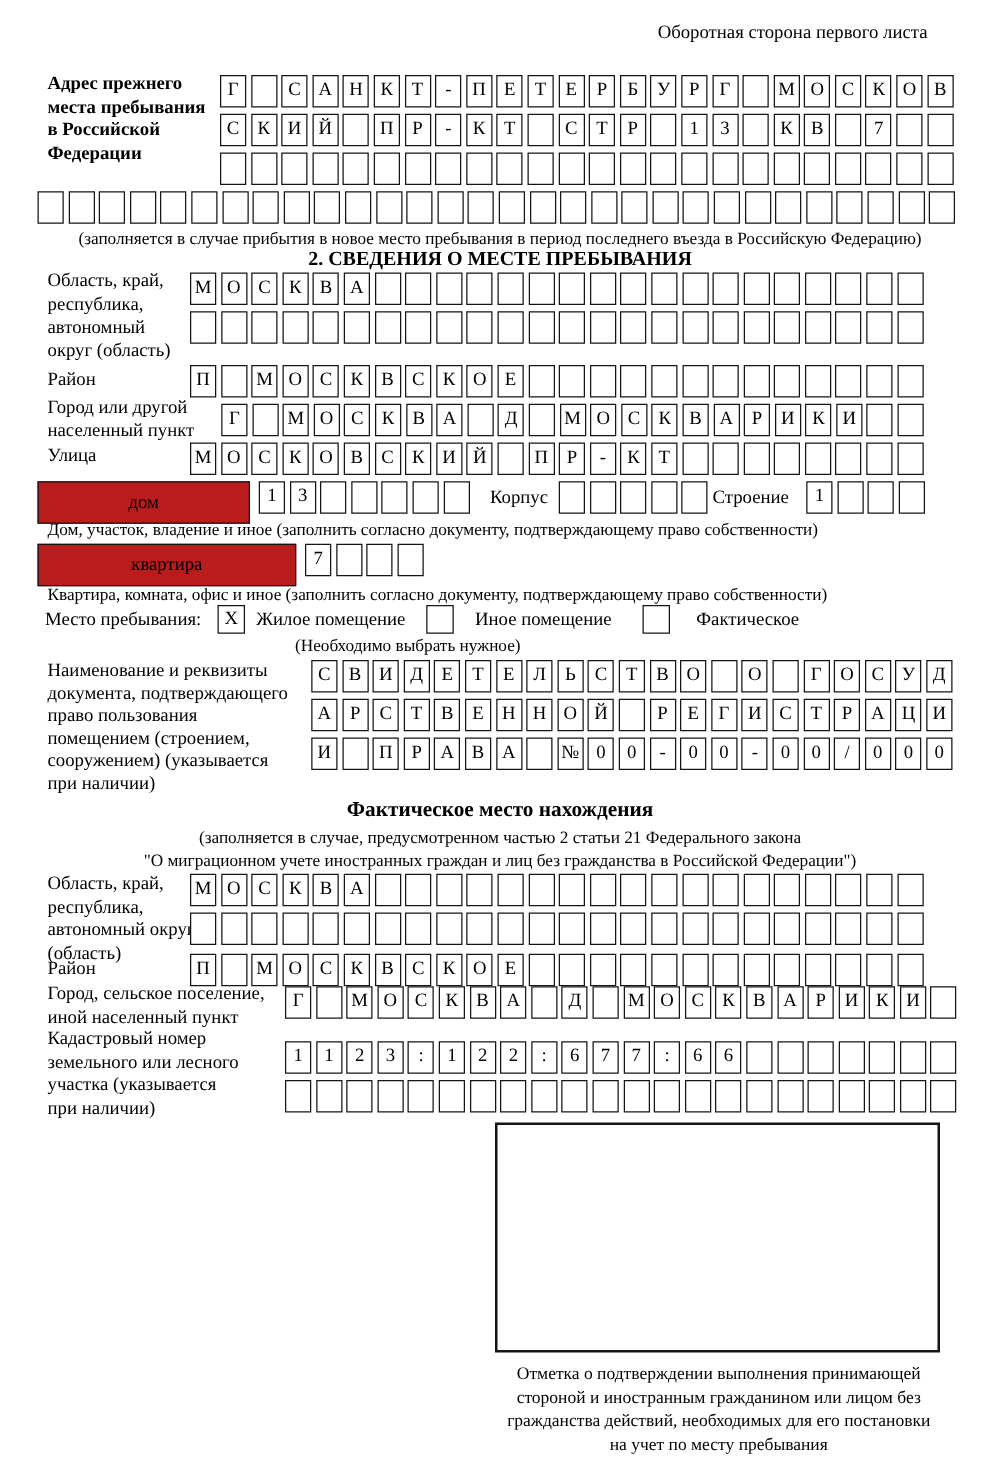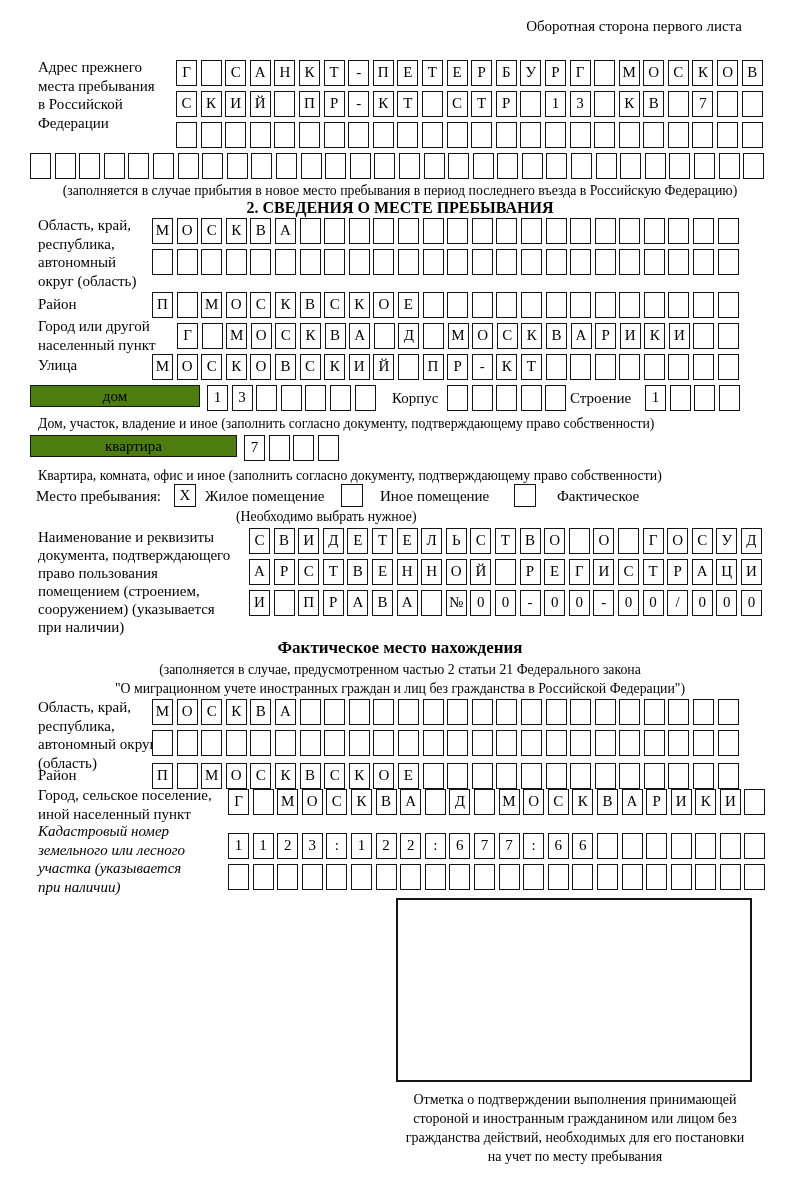--- a/index.html
+++ b/index.html
@@ -12,38 +12,38 @@
   .cap{font-size:13.8px;line-height:17px;}
   .center{left:0;width:800px;text-align:center;}
   .title{font-weight:bold;font-size:16px;}
   .grid-row{position:absolute;display:flex;gap:3.6px;}
   .cell{
     box-sizing:border-box;width:21px;height:26px;border:1.6px solid #141414;
     font-size:15px;line-height:22px;text-align:center;display:inline-block;
     background:#fff;flex:0 0 auto;
   }
   .widebox{
-    box-sizing:border-box;height:22px;border:1.6px solid #141414;background:#4d7c0f;
+    box-sizing:border-box;height:34px;border:1.6px solid #141414;background:#b91c1c;
     display:flex;align-items:center;justify-content:center;font-size:15px;
   }
   .chk{
     box-sizing:border-box;width:22px;height:23px;border:1.6px solid #141414;
     font-size:15px;line-height:20px;text-align:center;background:#fff;
   }
   .stamp{box-sizing:border-box;border:2px solid #141414;background:#fff;}
   .pre{white-space:pre-line;}
 </style>
 </head>
 <body>
 
 <div id="form">
 
   <div class="abs cap" style="right:58px;top:18px;font-size:15px;">Оборотная сторона первого листа</div>
 
-  <div class="abs lbl" style="left:38px;top:58px;">Адрес прежнего
+  <div class="abs lbl" style="left:38px;top:58px;font-weight:bold;">Адрес прежнего
 места пребывания
 в Российской
 Федерации</div>
   <div class="grid-row" style="left:176px;top:60px;">
       <span class="cell">Г</span>
       <span class="cell"></span>
       <span class="cell">С</span>
       <span class="cell">А</span>
       <span class="cell">Н</span>
       <span class="cell">К</span>
@@ -529,21 +529,21 @@
       <span class="cell">К</span>
       <span class="cell">В</span>
       <span class="cell">А</span>
       <span class="cell">Р</span>
       <span class="cell">И</span>
       <span class="cell">К</span>
       <span class="cell">И</span>
       <span class="cell"></span>
     </div>
 
-  <div class="abs lbl" style="left:38px;top:822px;font-style:italic;">Кадастровый номер
+  <div class="abs lbl" style="left:38px;top:822px;">Кадастровый номер
 земельного или лесного
 участка (указывается
 при наличии)</div>
   <div class="grid-row" style="left:228px;top:833px;">
       <span class="cell">1</span>
       <span class="cell">1</span>
       <span class="cell">2</span>
       <span class="cell">3</span>
       <span class="cell">:</span>
       <span class="cell">1</span>

